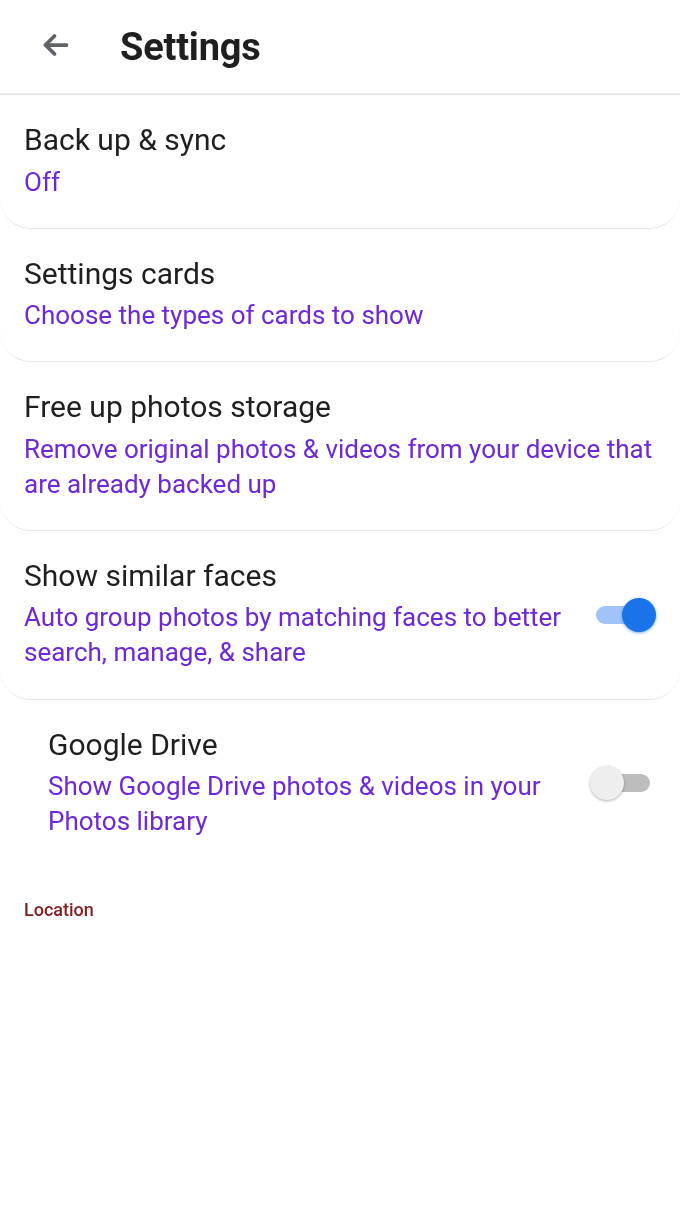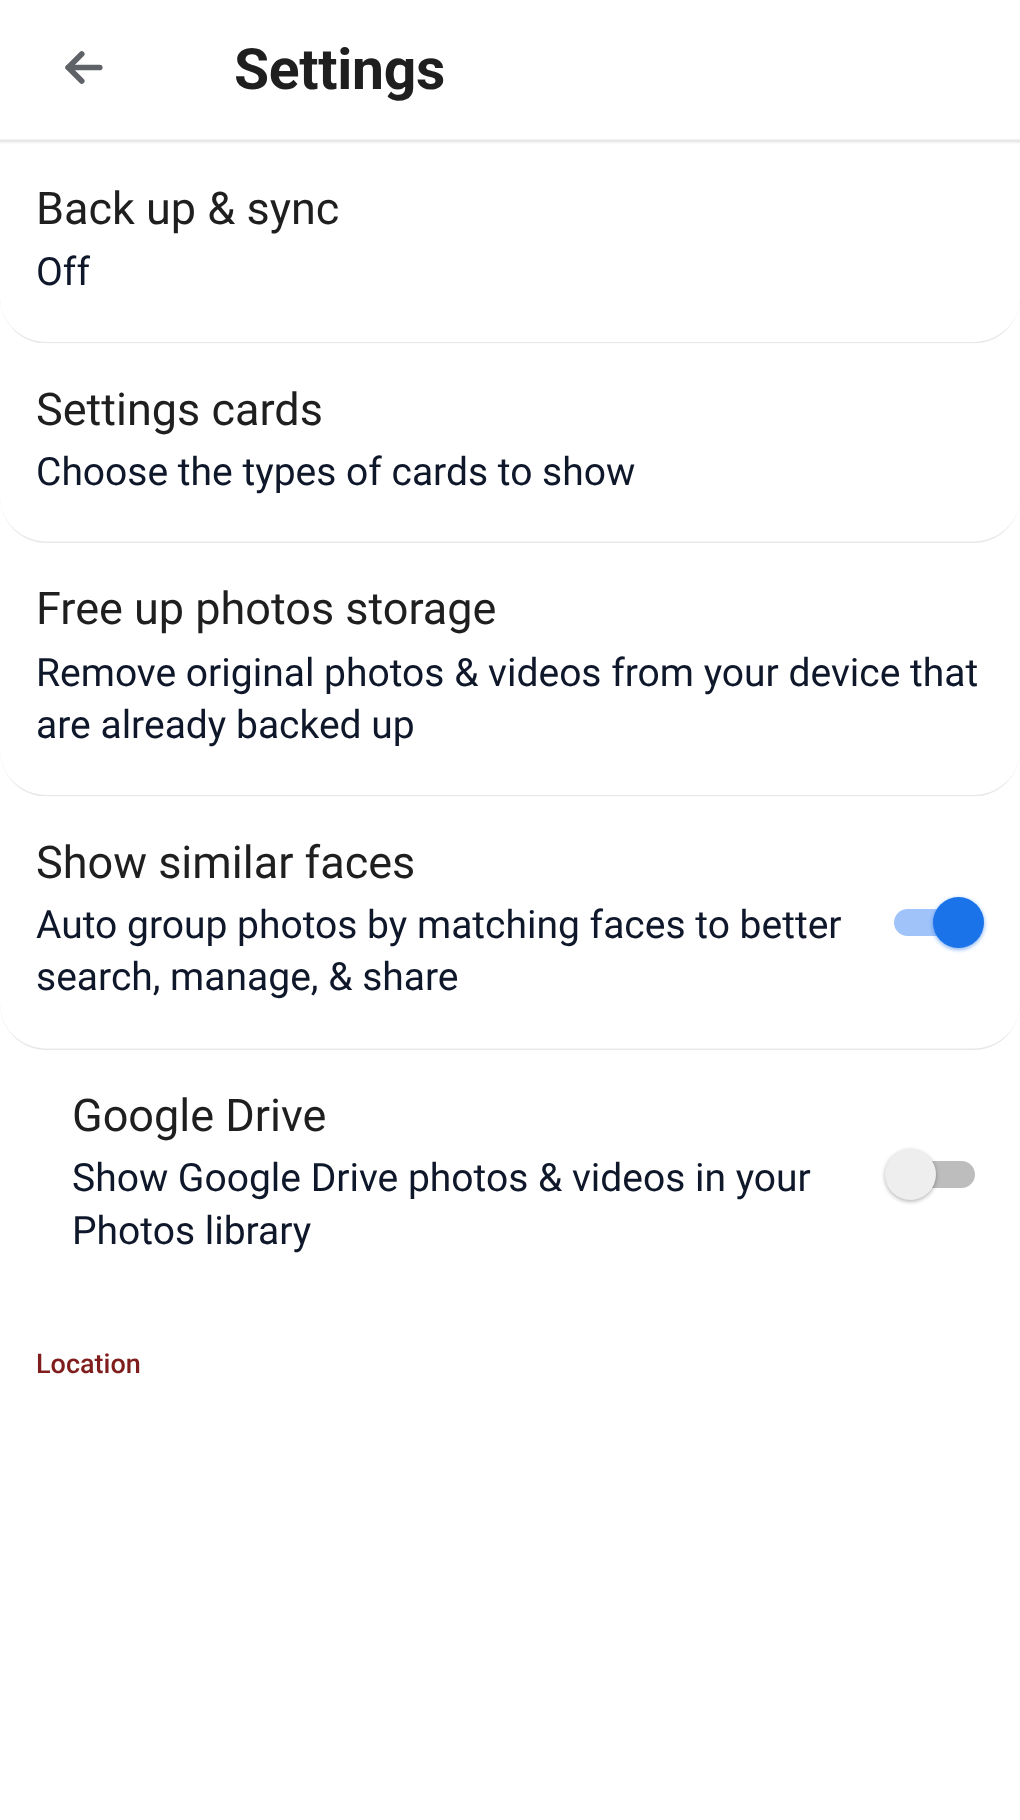--- a/index.html
+++ b/index.html
@@ -16,21 +16,20 @@
       color: #202124;
       overflow: hidden;
     }
     .app-bar {
       height: 95px;
       display: flex;
       align-items: center;
       padding: 0 24px;
       border-bottom: 2px solid #e8e8e8;
       box-shadow: 0 1px 0 rgba(0,0,0,0.02);
-      gap: 36px;
     }
     .back-icon-wrap {
       width: 56px;
       height: 56px;
       display: flex;
       align-items: center;
       justify-content: center;
       margin-right: 36px;
       margin-left: 4px;
     }
@@ -69,21 +68,21 @@
       min-width: 0;
     }
     .item-title {
       font-size: 30px;
       font-weight: 400;
       color: #1f1f1f;
       line-height: 1.25;
     }
     .item-sub {
       font-size: 26px;
-      color: #0f172a;
+      color: #6d28d9;
       line-height: 1.35;
       margin-top: 6px;
     }
     .learn-more {
       display: inline-block;
       color: #00897b;
       text-decoration: underline;
       font-size: 26px;
       margin-top: 4px;
     }

